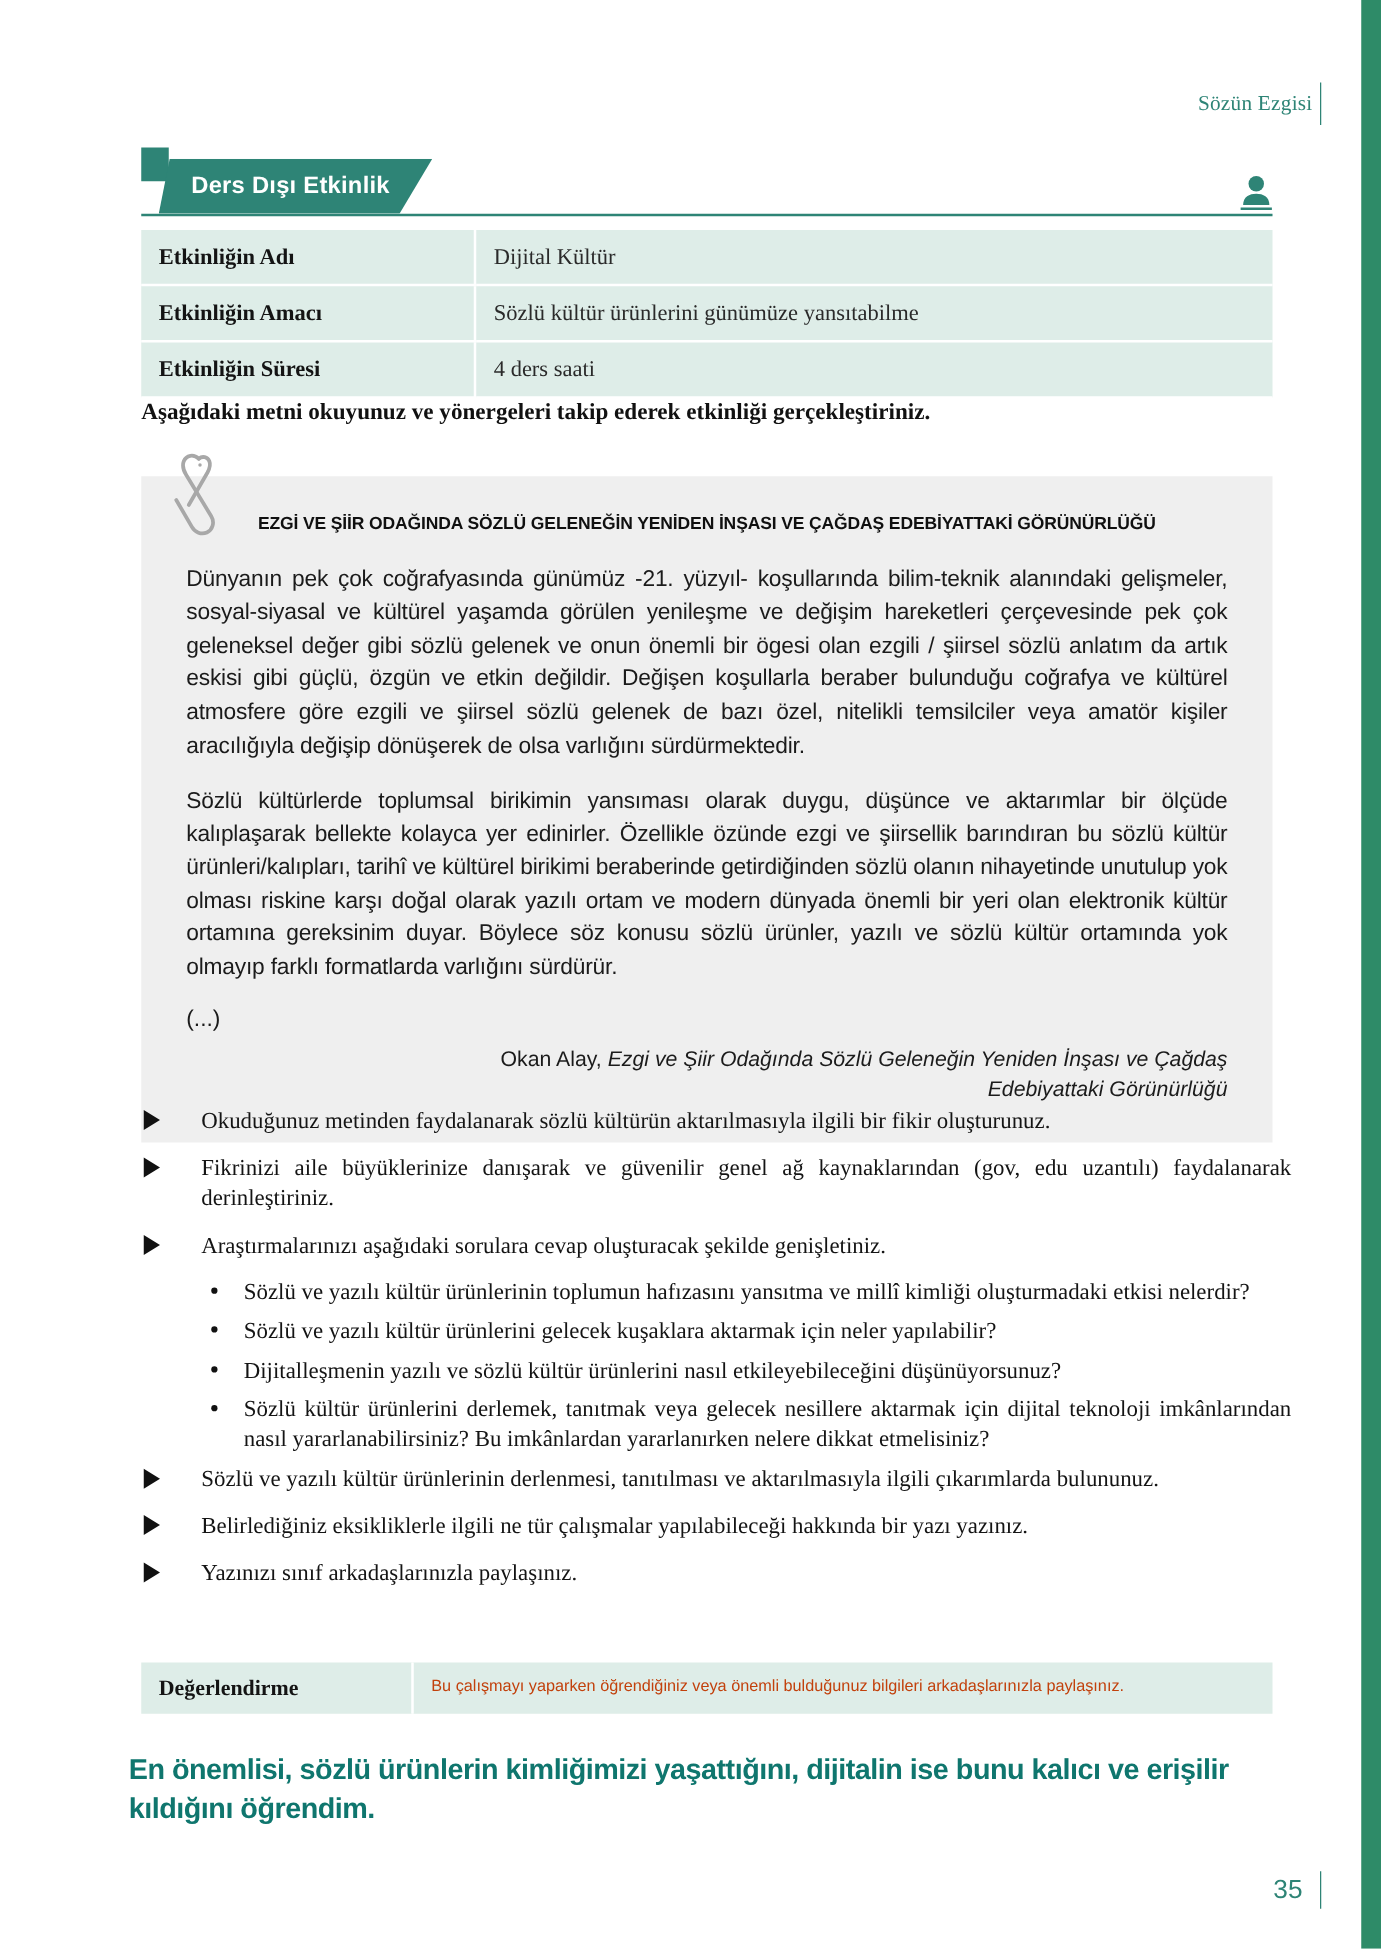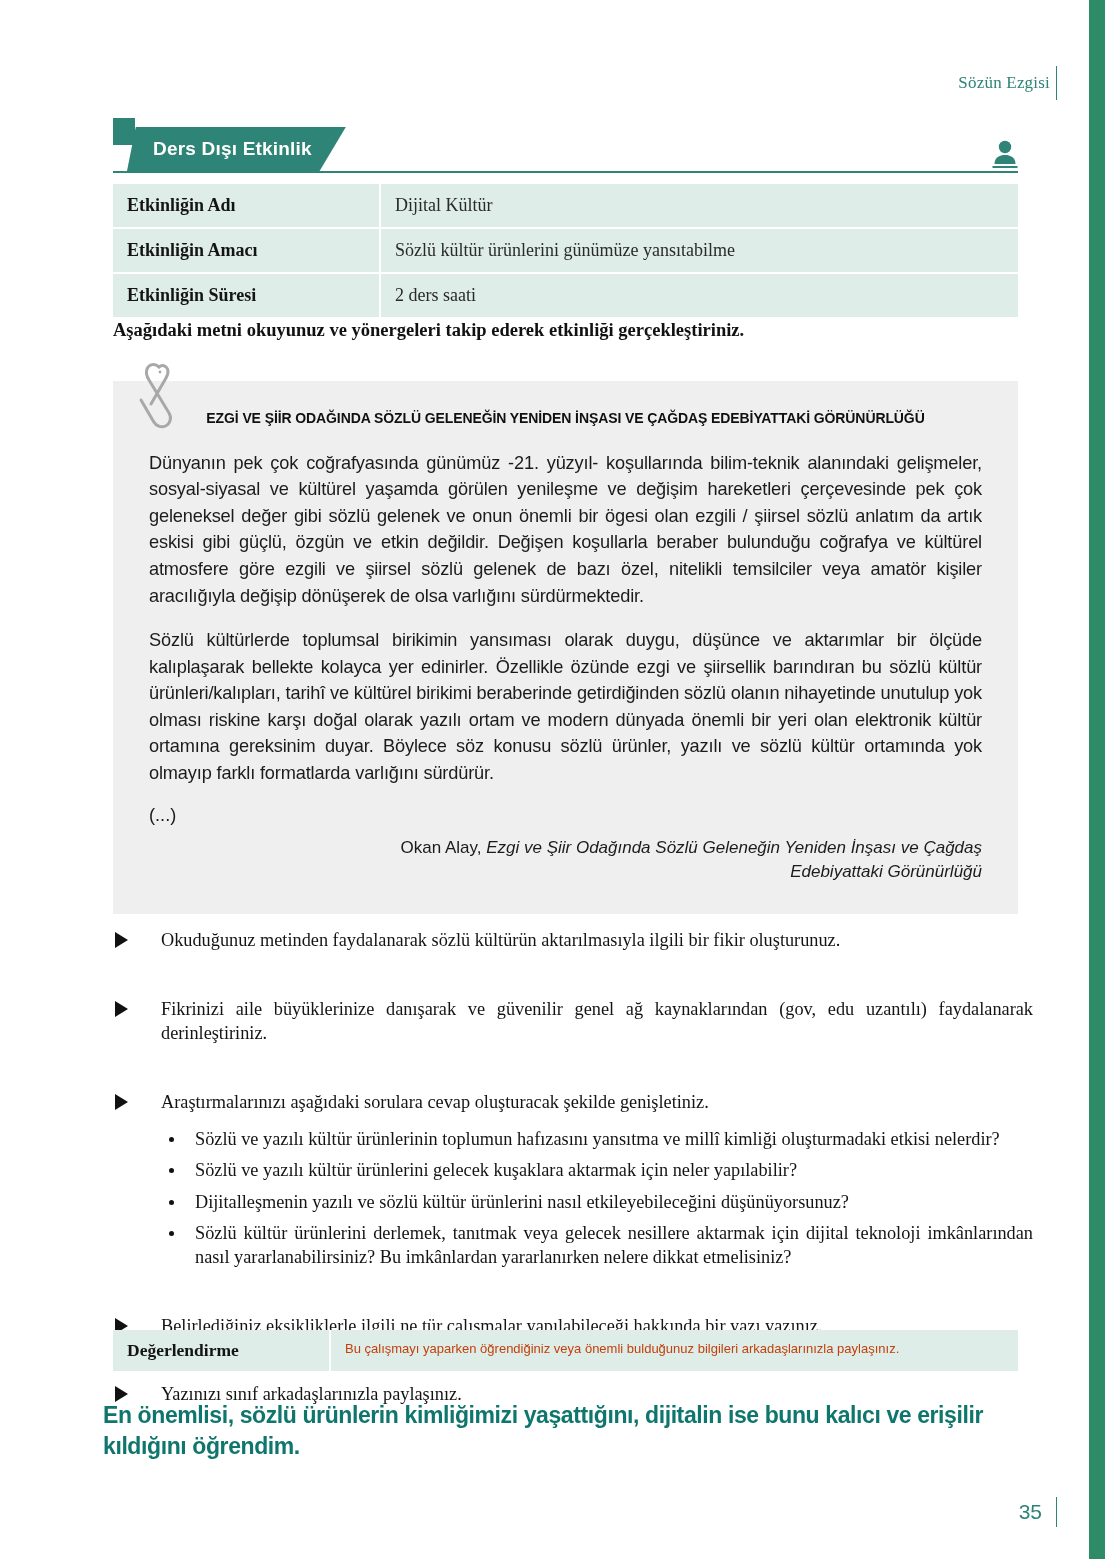--- a/index.html
+++ b/index.html
@@ -207,21 +207,20 @@
     position: absolute;
     left: 113px;
     top: 884px;
     width: 920px;
   }
   .step {
     display: flex;
     align-items: flex-start;
     gap: 0;
     margin-bottom: 13px;
-    margin-top: 44px;
   }
   .step-marker {
     flex: 0 0 48px;
     padding-top: 4px;
   }
   .tri {
     display: block;
     width: 0;
     height: 0;
     margin-left: 2px;
@@ -365,21 +364,21 @@
       <tr>
         <td class="k">Etkinliğin Adı</td>
         <td class="v">Dijital Kültür</td>
       </tr>
       <tr>
         <td class="k">Etkinliğin Amacı</td>
         <td class="v">Sözlü kültür ürünlerini günümüze yansıtabilme</td>
       </tr>
       <tr>
         <td class="k">Etkinliğin Süresi</td>
-        <td class="v">2 ders saati</td>
+        <td class="v">4 ders saati</td>
       </tr>
     </tbody>
   </table>
 
   <div class="instruction">Aşağıdaki metni okuyunuz ve yönergeleri takip ederek etkinliği gerçekleştiriniz.</div>
 
   <div class="readbox">
     <span class="clip-icon">
       <svg width="46" height="78" viewBox="0 0 46 78" xmlns="http://www.w3.org/2000/svg">
         <path d="M17 6 C13 2 7 3 5 8 C3.5 12 4.8 15.5 7 19 L27 52 C30 57 28 63 23.5 65 C19 67 14 65 11.5 60.5 L-1 39" transform="translate(9,2)" fill="none" stroke="#A8A8A8" stroke-width="3" stroke-linecap="round"></path>
@@ -429,20 +428,26 @@
       <div class="subitem">
         <span class="sub-marker"><span class="dot"></span></span>
         <span class="sub-text">Dijitalleşmenin yazılı ve sözlü kültür ürünlerini nasıl etkileyebileceğini düşünüyorsunuz?</span>
       </div>
       <div class="subitem">
         <span class="sub-marker"><span class="dot"></span></span>
         <span class="sub-text">Sözlü kültür ürünlerini derlemek, tanıtmak veya gelecek nesillere aktarmak için dijital teknoloji imkânlarından nasıl yararlanabilirsiniz? Bu imkânlardan yararlanırken nelere dikkat etmelisiniz?</span>
       </div>
     </div>
 
+    <div class="step">
+      <span class="step-marker">
+          <span class="tri"></span>
+        </span>
+      <span class="step-text">Sözlü ve yazılı kültür ürünlerinin derlenmesi, tanıtılması ve aktarılmasıyla ilgili çıkarımlarda bulununuz.</span>
+    </div>
 
 
     <div class="step">
       <span class="step-marker">
           <span class="tri"></span>
         </span>
       <span class="step-text">Belirlediğiniz eksikliklerle ilgili ne tür çalışmalar yapılabileceği hakkında bir yazı yazınız.</span>
     </div>
 
     <div class="step">

